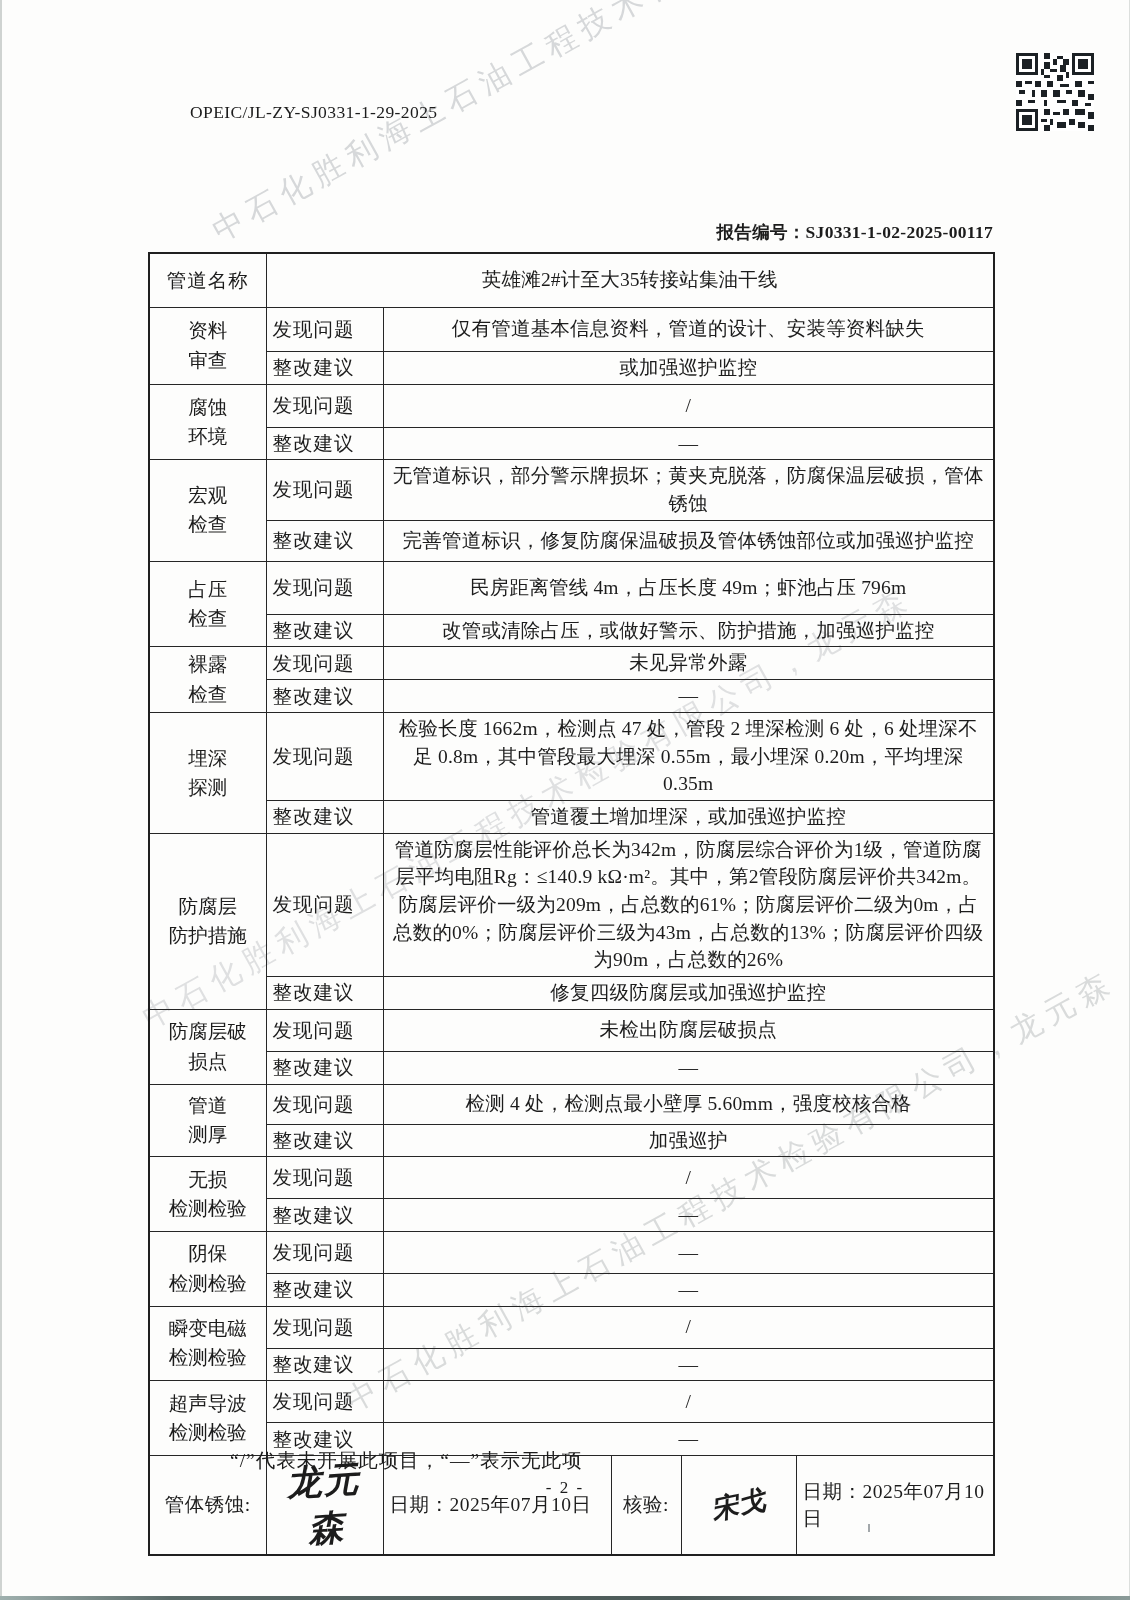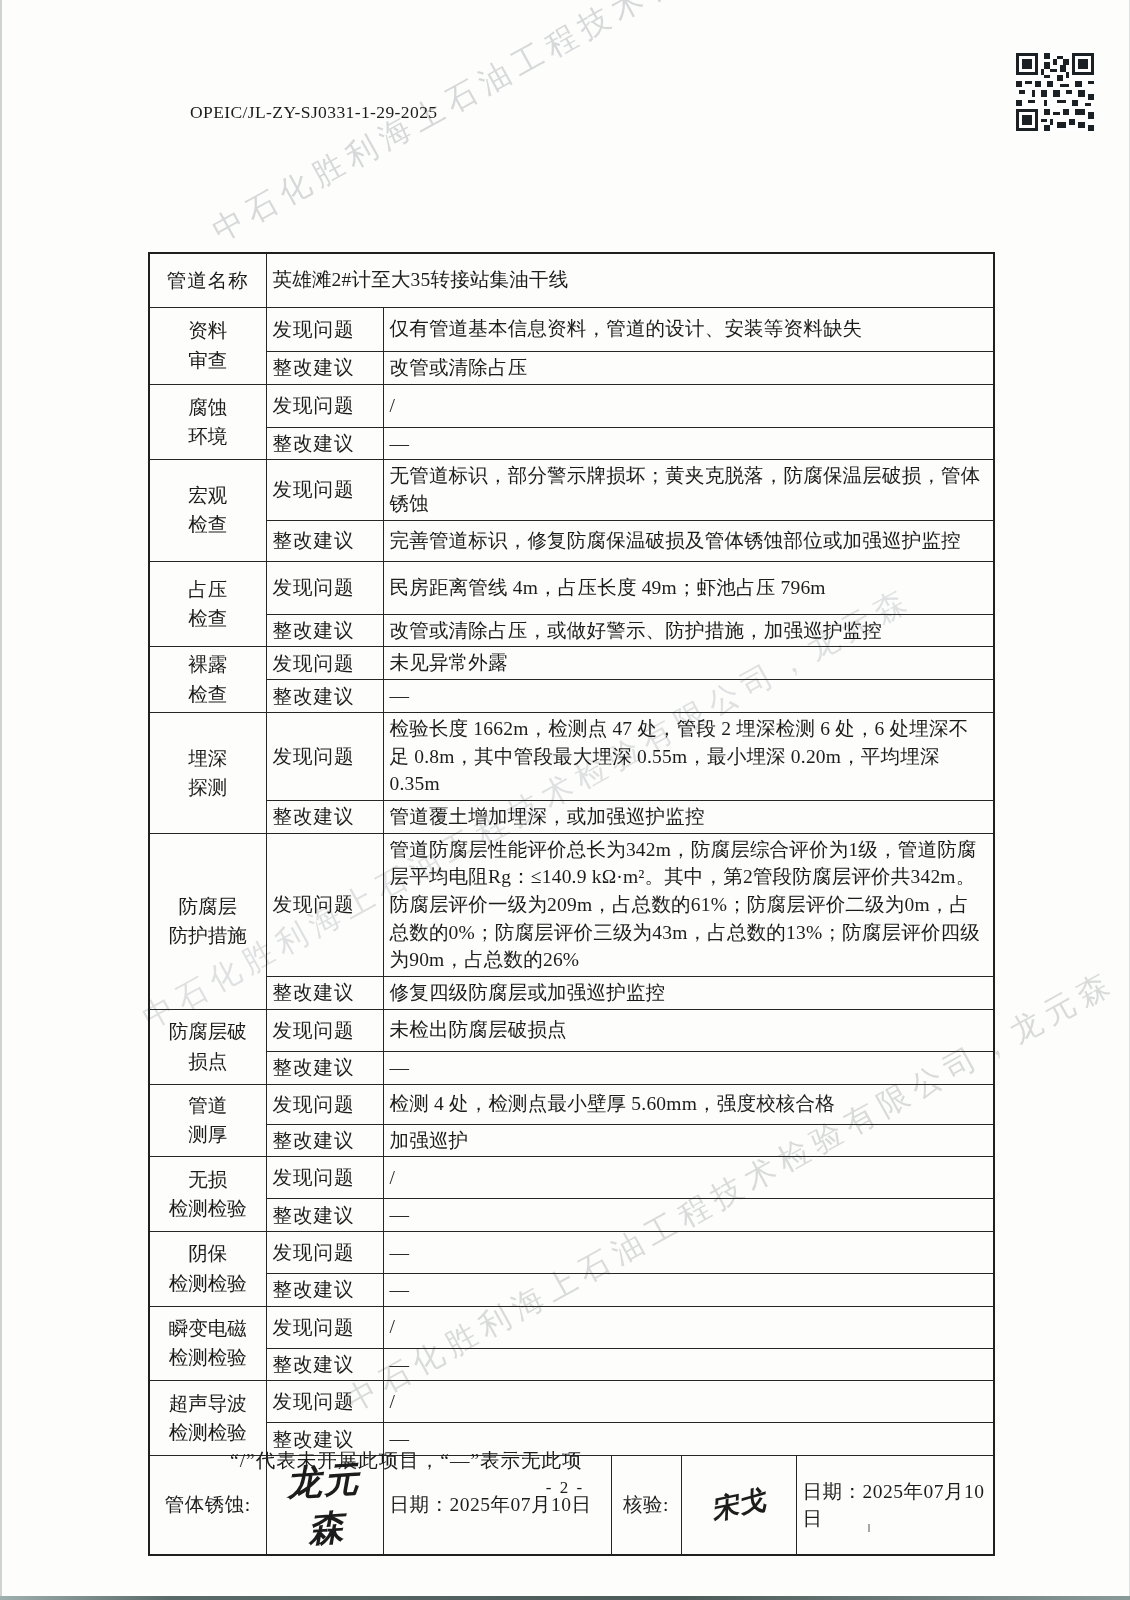--- a/index.html
+++ b/index.html
@@ -37,21 +37,21 @@
   .report-line{position:absolute;left:148px;top:220px;width:845px;text-align:right;
     font-size:17.5px;font-weight:600;letter-spacing:.3px;z-index:2;}
 
   table.main{position:absolute;left:148px;top:252px;width:845px;
     border-collapse:collapse;table-layout:fixed;z-index:2;background:transparent;}
   table.main td{border:1.6px solid #262626;font-size:19.5px;vertical-align:middle;
     padding:2px 6px;overflow:hidden;}
   table.main{border:2.2px solid #202020;padding-left:8px;}
   td.cat{text-align:center;white-space:pre-line;line-height:1.5;padding:2px 4px;}
   td.sub{text-align:left;letter-spacing:1px;}
-  td.val{padding:3px 12px 3px 14px;line-height:1.42;letter-spacing:.2px;}
+  td.val{padding:3px 12px 3px 14px;line-height:1.42;letter-spacing:.2px;text-align:center;}
   td.name-label{text-align:center;letter-spacing:1px;}
 
   .sig{display:inline-block;font-family:"DejaVu Serif",serif;font-style:italic;font-weight:700;}
   .sig1{font-size:35px;transform:rotate(-4deg);letter-spacing:2px;}
   .sig2{font-size:27px;transform:rotate(-12deg);letter-spacing:1px;}
   td.sigcell{text-align:center;}
   td.datecell{padding-left:12px;font-size:19px;letter-spacing:.5px;}
   td.verifycell{text-align:center;letter-spacing:.5px;}
 
   .footnote{position:absolute;left:230px;top:1447px;font-size:19.5px;letter-spacing:1px;z-index:2;}
@@ -121,20 +121,23 @@
         <rect x="11" y="21" width="1" height="2"></rect>
         <rect x="13" y="22" width="3" height="2"></rect>
         <rect x="17" y="21" width="2" height="2"></rect>
         <rect x="20" y="22" width="2" height="2"></rect>
         <rect x="23" y="23" width="2" height="2"></rect>
       <rect x="9" y="23" width="2" height="2"></rect>
     </g>
   </svg>
 
 
+  <div class="report-line">
+    <span>报告编号：</span><span>SJ0331-1-02-2025-00117</span>
+  </div>
 
   <table class="main">
     <colgroup>
       <col style="width:117px">
         <col style="width:117px">
         <col style="width:228px">
       <col style="width:70px">
         <col style="width:115px">
         <col style="width:198px">
     </colgroup>
@@ -146,21 +149,21 @@
     </tr>
 
     <tr style="height:44px">
       <td class="cat" rowspan="2">资料
 审查</td>
       <td class="sub">发现问题</td>
       <td class="val" colspan="4">仅有管道基本信息资料，管道的设计、安装等资料缺失</td>
     </tr>
     <tr style="height:33px">
       <td class="sub">整改建议</td>
-      <td class="val" colspan="4">改管或清除占压</td>
+      <td class="val" colspan="4">或加强巡护监控</td>
     </tr>
 
     <tr style="height:43px">
       <td class="cat" rowspan="2">腐蚀
 环境</td>
       <td class="sub">发现问题</td>
       <td class="val" colspan="4">/</td>
     </tr>
     <tr style="height:31px">
       <td class="sub">整改建议</td>

